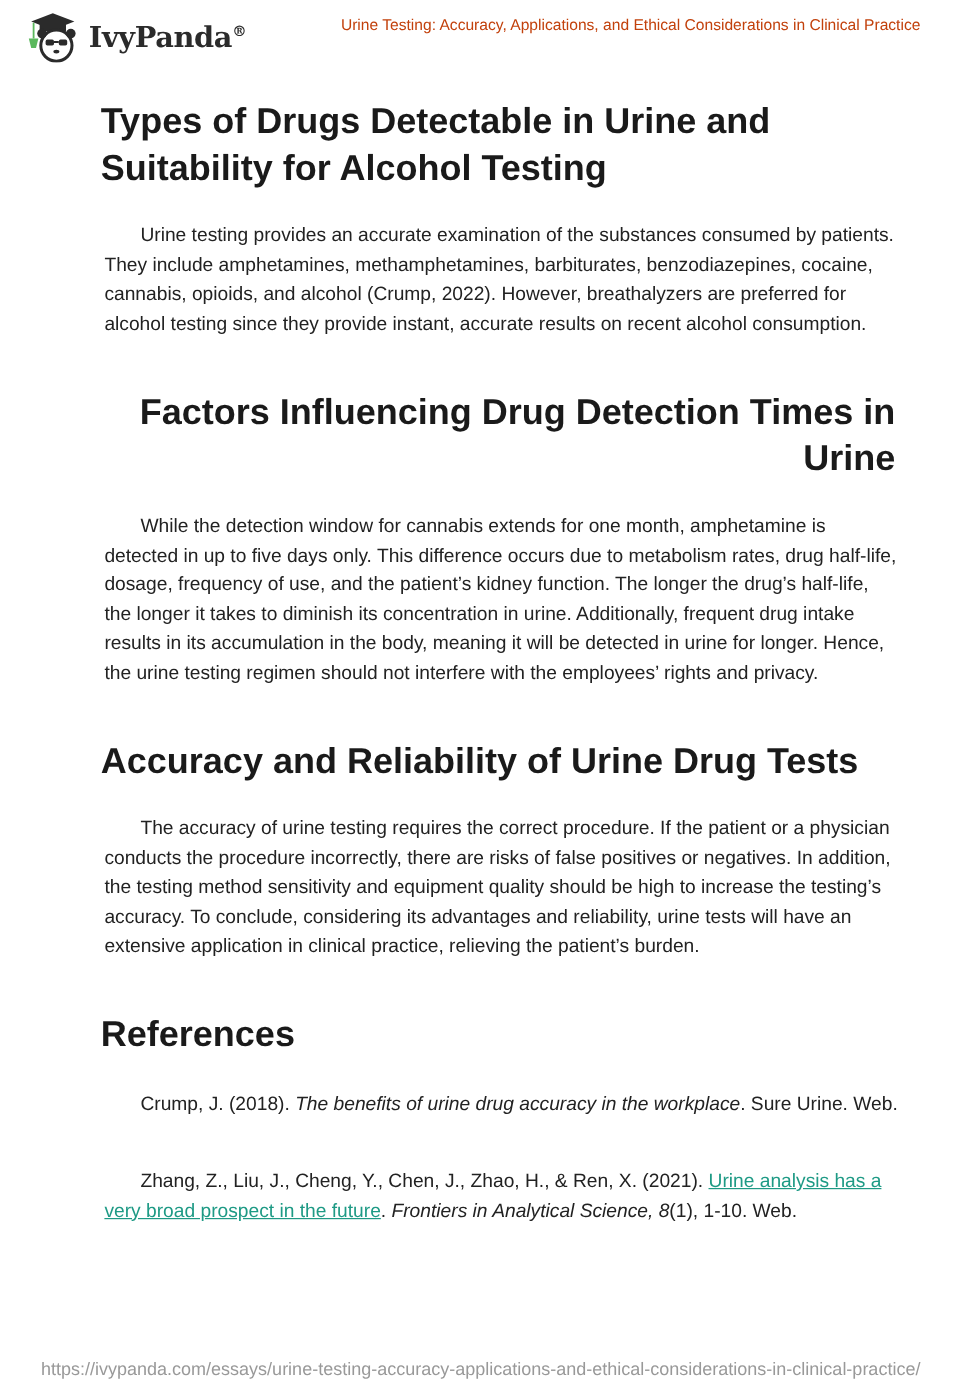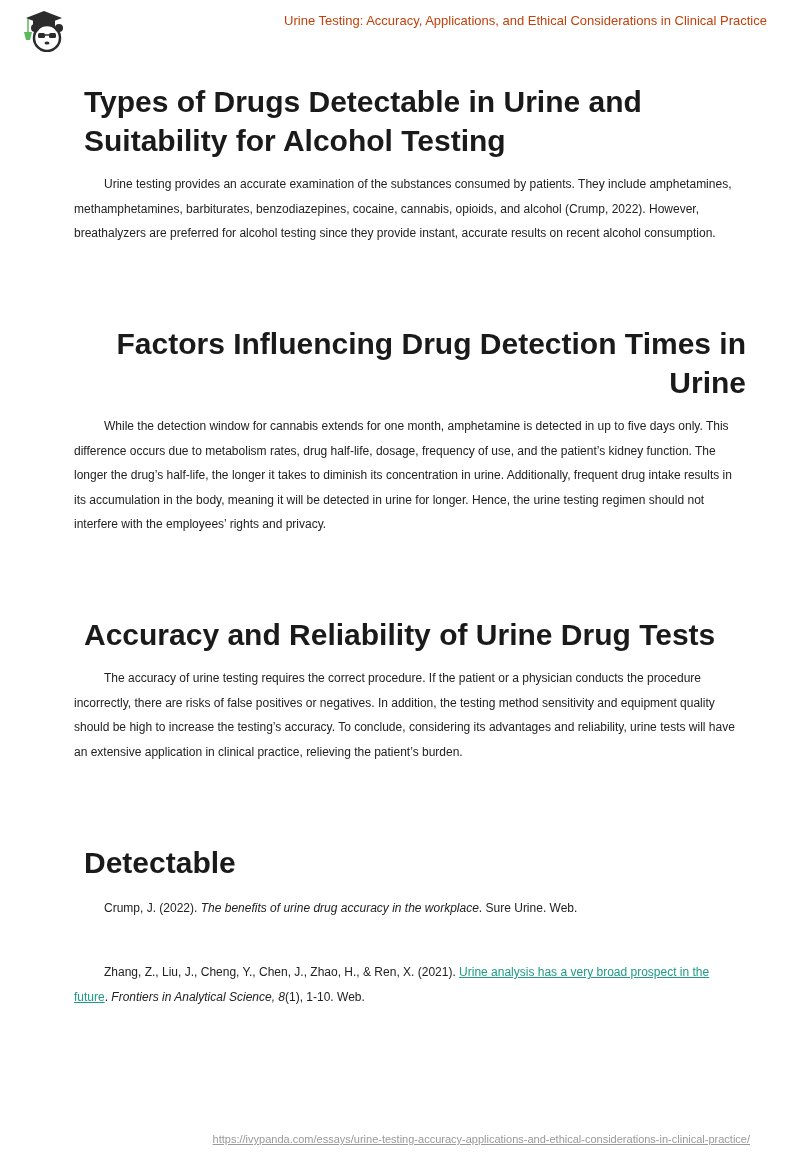--- a/index.html
+++ b/index.html
@@ -2,54 +2,55 @@
 <html><head>
 <meta charset="utf-8">
 <style>
   html, body { margin:0; padding:0; background:#fff; }
   body { width:800px; height:1160px; position:relative; overflow:hidden; font-family:"Liberation Sans", sans-serif; color:#222; }
   .logo { position:absolute; left:20px; top:8px; display:flex; align-items:center; }
   .logo-text { font-family:"DejaVu Serif", serif; font-size:24px; font-weight:bold; color:#2b2b2b; margin-left:8px; letter-spacing:-0.3px; }
   .logo-text sup { font-size:12px; }
   .running-title { position:absolute; right:33px; top:13px; font-size:13px; color:#c2410c; }
   h1 { font-size:30px; font-weight:bold; line-height:39px; margin:10px; color:#1a1a1a; position:absolute; left:74px; width:662px; }
-  p { font-size:12px; line-height:24.6px; margin:0; position:absolute; left:74px; width:662px; color:#222; }
+  p { font-size:16px; line-height:24.6px; margin:13px; position:absolute; left:74px; width:662px; color:#222; }
   .indent { text-indent:30px; }
   a { color:#1e9a85; text-decoration:underline; }
-  .footer-url { position:absolute; right:50px; top:1133px; font-size:11px; color:#999;text-decoration:underline; }
+  .footer-url { position:absolute; right:33px; top:1133px; font-size:15px; color:#999; }
 </style>
 </head>
 <body>
 
 <div class="logo">
   <svg width="46" height="44" viewBox="0 0 46 44">
     <polygon points="6,10 24,3 42,10 24,17" fill="#2b2b2b"></polygon>
     <rect x="13" y="12" width="22" height="6" fill="#2b2b2b"></rect>
     <line x1="8" y1="11" x2="8" y2="24" stroke="#5bb85d" stroke-width="1.5"></line>
     <polygon points="4,24 12,24 10,32 6,32" fill="#5bb85d"></polygon>
     <circle cx="27" cy="30" r="13" fill="#fff" stroke="#2b2b2b" stroke-width="2.5"></circle>
     <circle cx="15" cy="20" r="4" fill="#2b2b2b"></circle>
     <circle cx="39" cy="20" r="4" fill="#2b2b2b"></circle>
     <rect x="18" y="25" width="7" height="5" rx="1.5" fill="#2b2b2b"></rect>
     <rect x="29" y="25" width="7" height="5" rx="1.5" fill="#2b2b2b"></rect>
     <line x1="25" y1="27" x2="29" y2="27" stroke="#2b2b2b" stroke-width="1.5"></line>
     <ellipse cx="27" cy="35" rx="2.5" ry="1.6" fill="#2b2b2b"></ellipse>
   </svg>
+  <span class="logo-text"><span>IvyPanda</span><sup>®</sup></span>
 </div>
 
 <div class="running-title">Urine Testing: Accuracy, Applications, and Ethical Considerations in Clinical Practice</div>
 
 <h1 style="top:72px;">Types of Drugs Detectable in Urine and Suitability for Alcohol Testing</h1>
 <p class="indent" style="top:172px;">Urine testing provides an accurate examination of the substances consumed by patients. They include amphetamines, methamphetamines, barbiturates, benzodiazepines, cocaine, cannabis, opioids, and alcohol (Crump, 2022). However, breathalyzers are preferred for alcohol testing since they provide instant, accurate results on recent alcohol consumption.</p>
 
 <h1 style="top:314px;text-align:right;">Factors Influencing Drug Detection Times in Urine</h1>
 <p class="indent" style="top:414px;">While the detection window for cannabis extends for one month, amphetamine is detected in up to five days only. This difference occurs due to metabolism rates, drug half-life, dosage, frequency of use, and the patient’s kidney function. The longer the drug’s half-life, the longer it takes to diminish its concentration in urine. Additionally, frequent drug intake results in its accumulation in the body, meaning it will be detected in urine for longer. Hence, the urine testing regimen should not interfere with the employees’ rights and privacy.</p>
 
 <h1 style="top:605px;">Accuracy and Reliability of Urine Drug Tests</h1>
 <p class="indent" style="top:666px;">The accuracy of urine testing requires the correct procedure. If the patient or a physician conducts the procedure incorrectly, there are risks of false positives or negatives. In addition, the testing method sensitivity and equipment quality should be high to increase the testing’s accuracy. To conclude, considering its advantages and reliability, urine tests will have an extensive application in clinical practice, relieving the patient’s burden.</p>
 
-<h1 style="top:833px;">Detectable</h1>
+<h1 style="top:833px;">References</h1>
 
-<p class="indent" style="top:896px;"><span>Crump, J. (2022). </span><em>The benefits of urine drug accuracy in the workplace</em><span>. Sure Urine. Web.</span></p>
+<p class="indent" style="top:896px;"><span>Crump, J. (2018). </span><em>The benefits of urine drug accuracy in the workplace</em><span>. Sure Urine. Web.</span></p>
 
 <p class="indent" style="top:960px;"><span>Zhang, Z., Liu, J., Cheng, Y., Chen, J., Zhao, H., &amp; Ren, X. (2021). </span><a href="#">Urine analysis has a very broad prospect in the future</a><span>. </span><em>Frontiers in Analytical Science, 8</em><span>(1), 1-10. Web.</span></p>
 
 <div class="footer-url">https://ivypanda.com/essays/urine-testing-accuracy-applications-and-ethical-considerations-in-clinical-practice/</div>
 
 </body></html>

